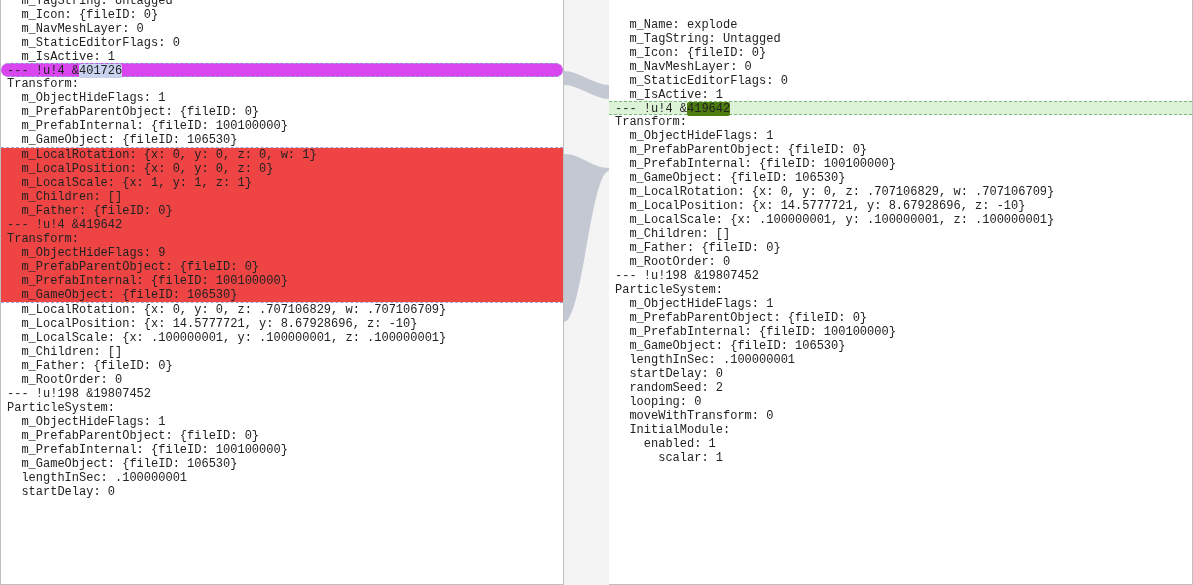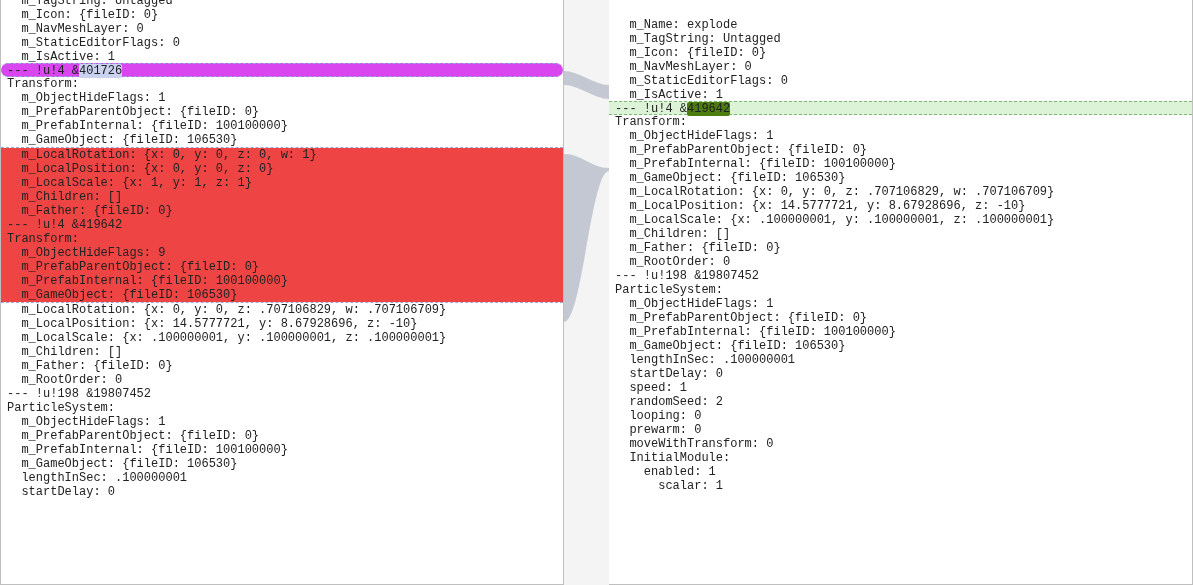--- a/index.html
+++ b/index.html
@@ -159,24 +159,22 @@
         <div class="line">  m_Father: {fileID: 0}</div>
         <div class="line">  m_RootOrder: 0</div>
         <div class="line">--- !u!198 &amp;19807452</div>
         <div class="line">ParticleSystem:</div>
         <div class="line">  m_ObjectHideFlags: 1</div>
         <div class="line">  m_PrefabParentObject: {fileID: 0}</div>
         <div class="line">  m_PrefabInternal: {fileID: 100100000}</div>
         <div class="line">  m_GameObject: {fileID: 106530}</div>
         <div class="line">  lengthInSec: .100000001</div>
         <div class="line">  startDelay: 0</div>
-        <div class="line">  speed: 1</div>
         <div class="line">  randomSeed: 2</div>
         <div class="line">  looping: 0</div>
-        <div class="line">  prewarm: 0</div>
         <div class="line">  moveWithTransform: 0</div>
         <div class="line">  InitialModule:</div>
         <div class="line">    enabled: 1</div>
         <div class="line">      scalar: 1</div>
       </div>
   </div>
 
 </div>
 
 </body></html>

